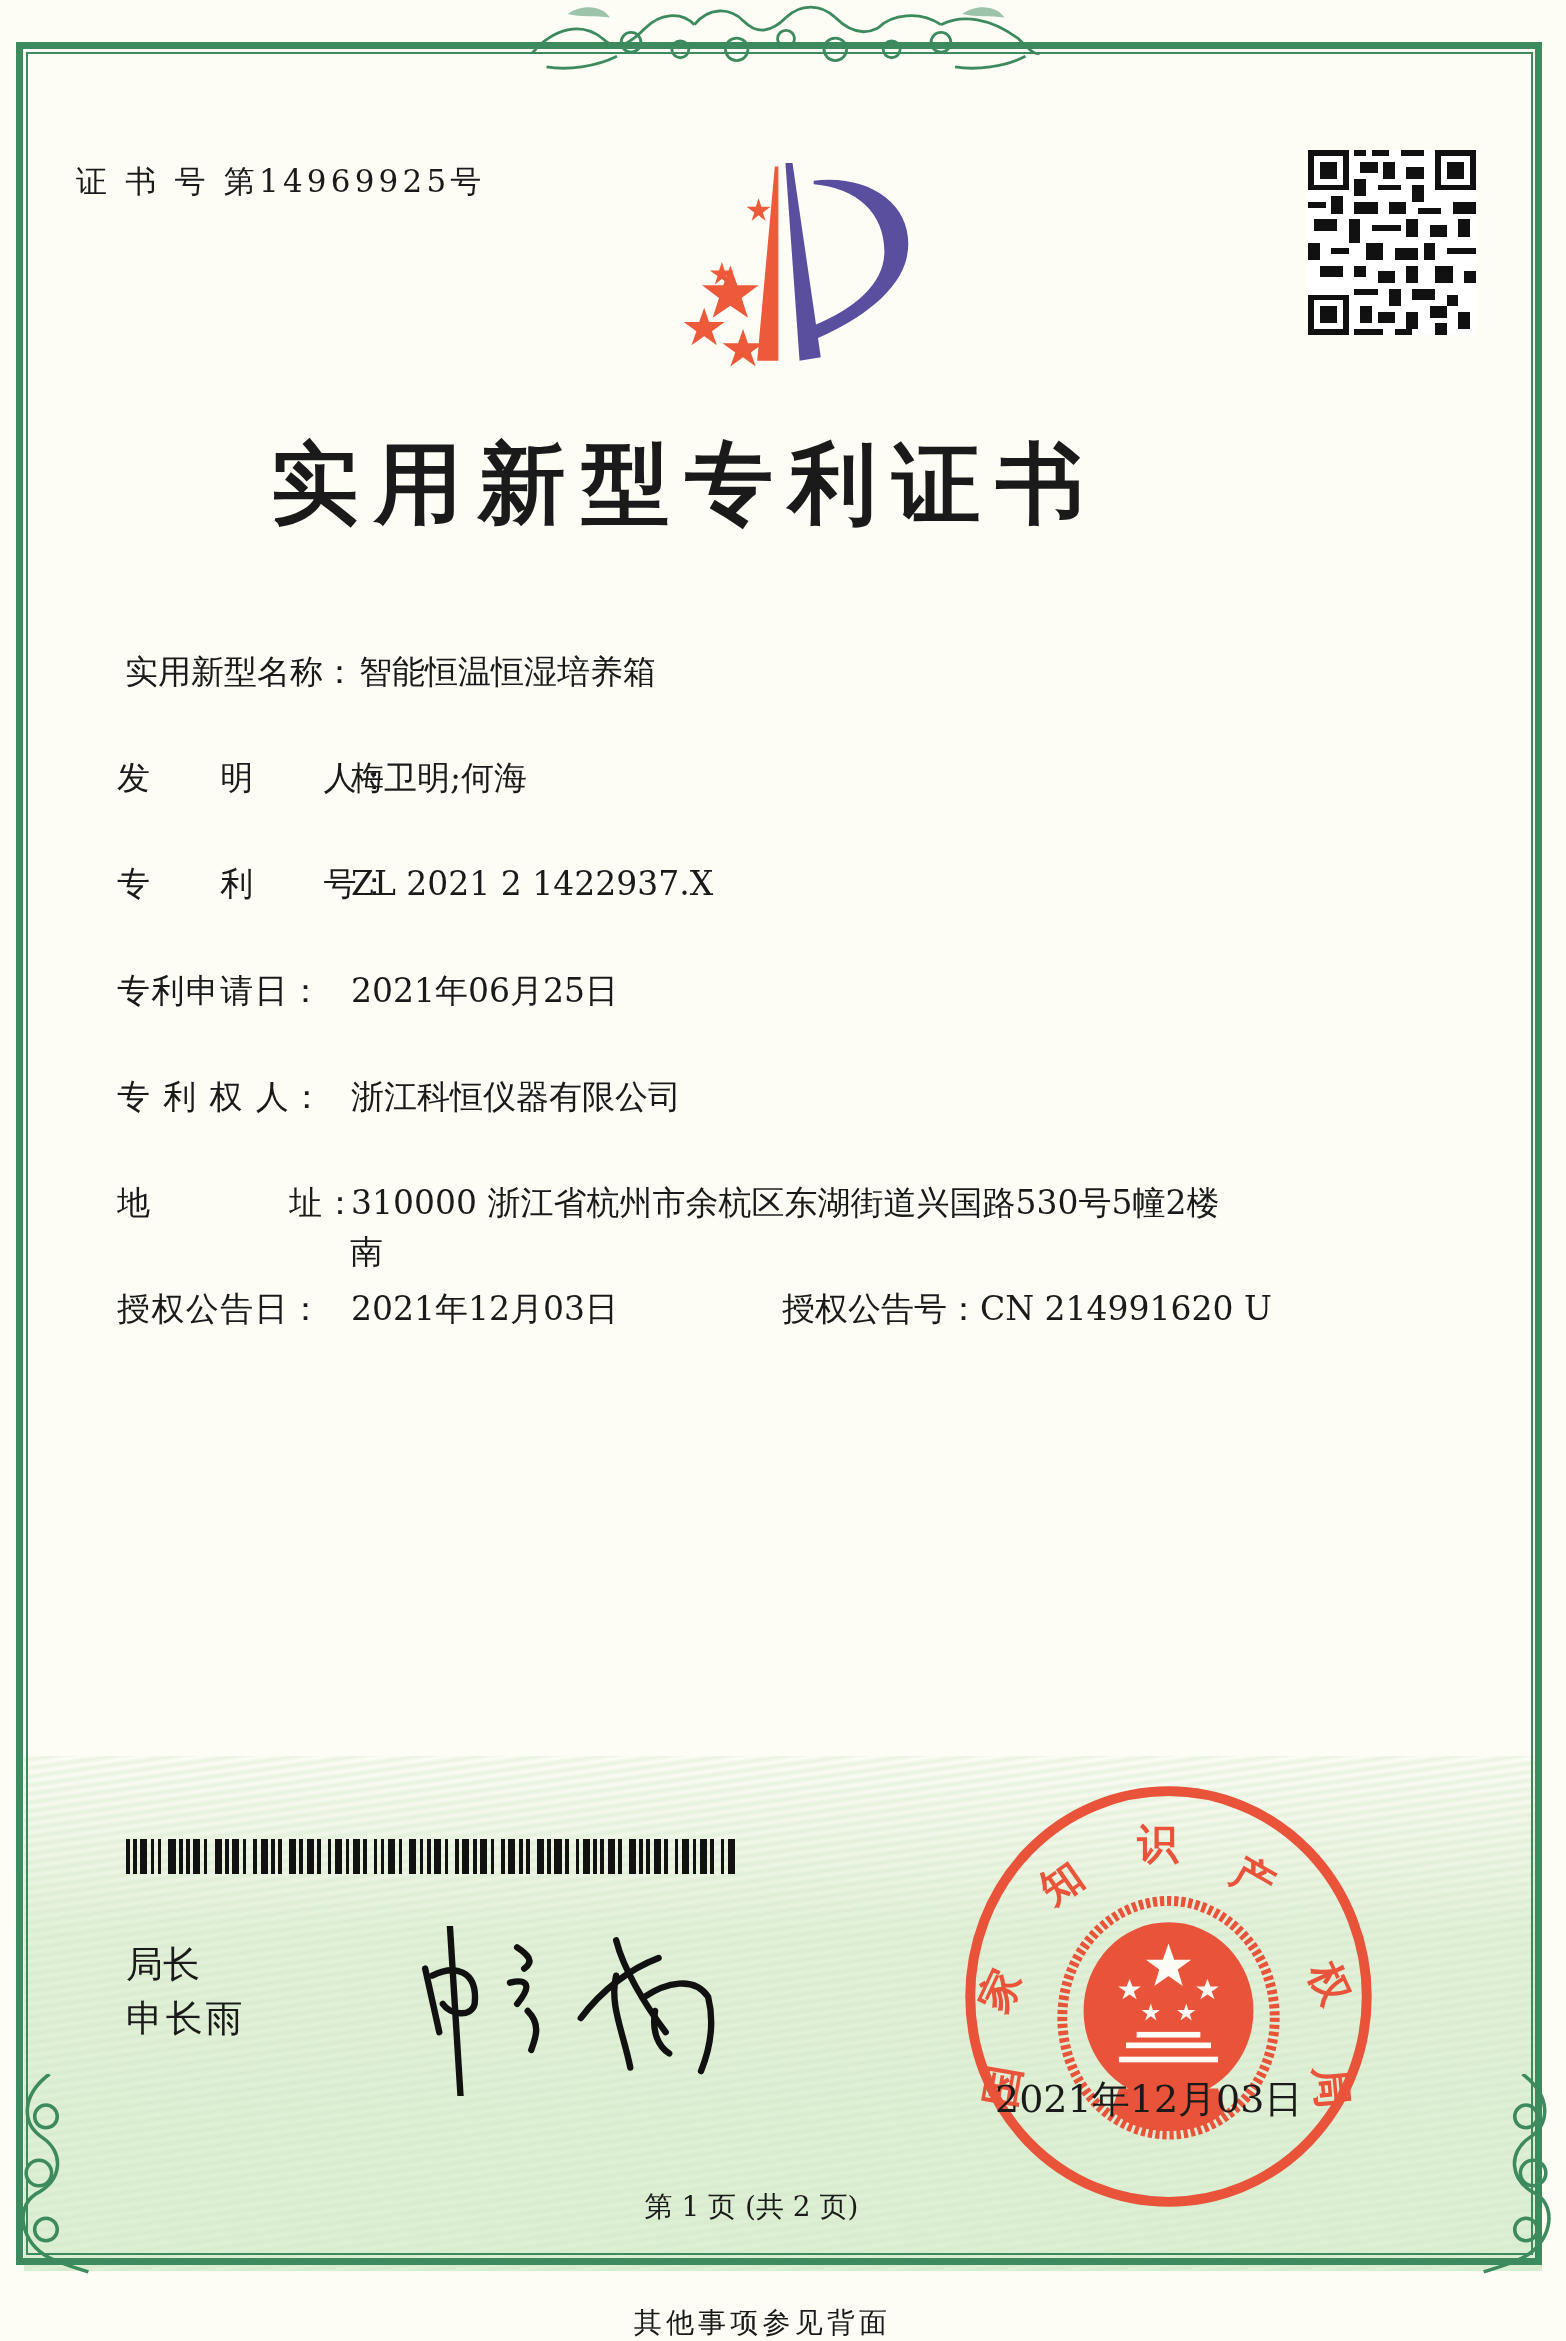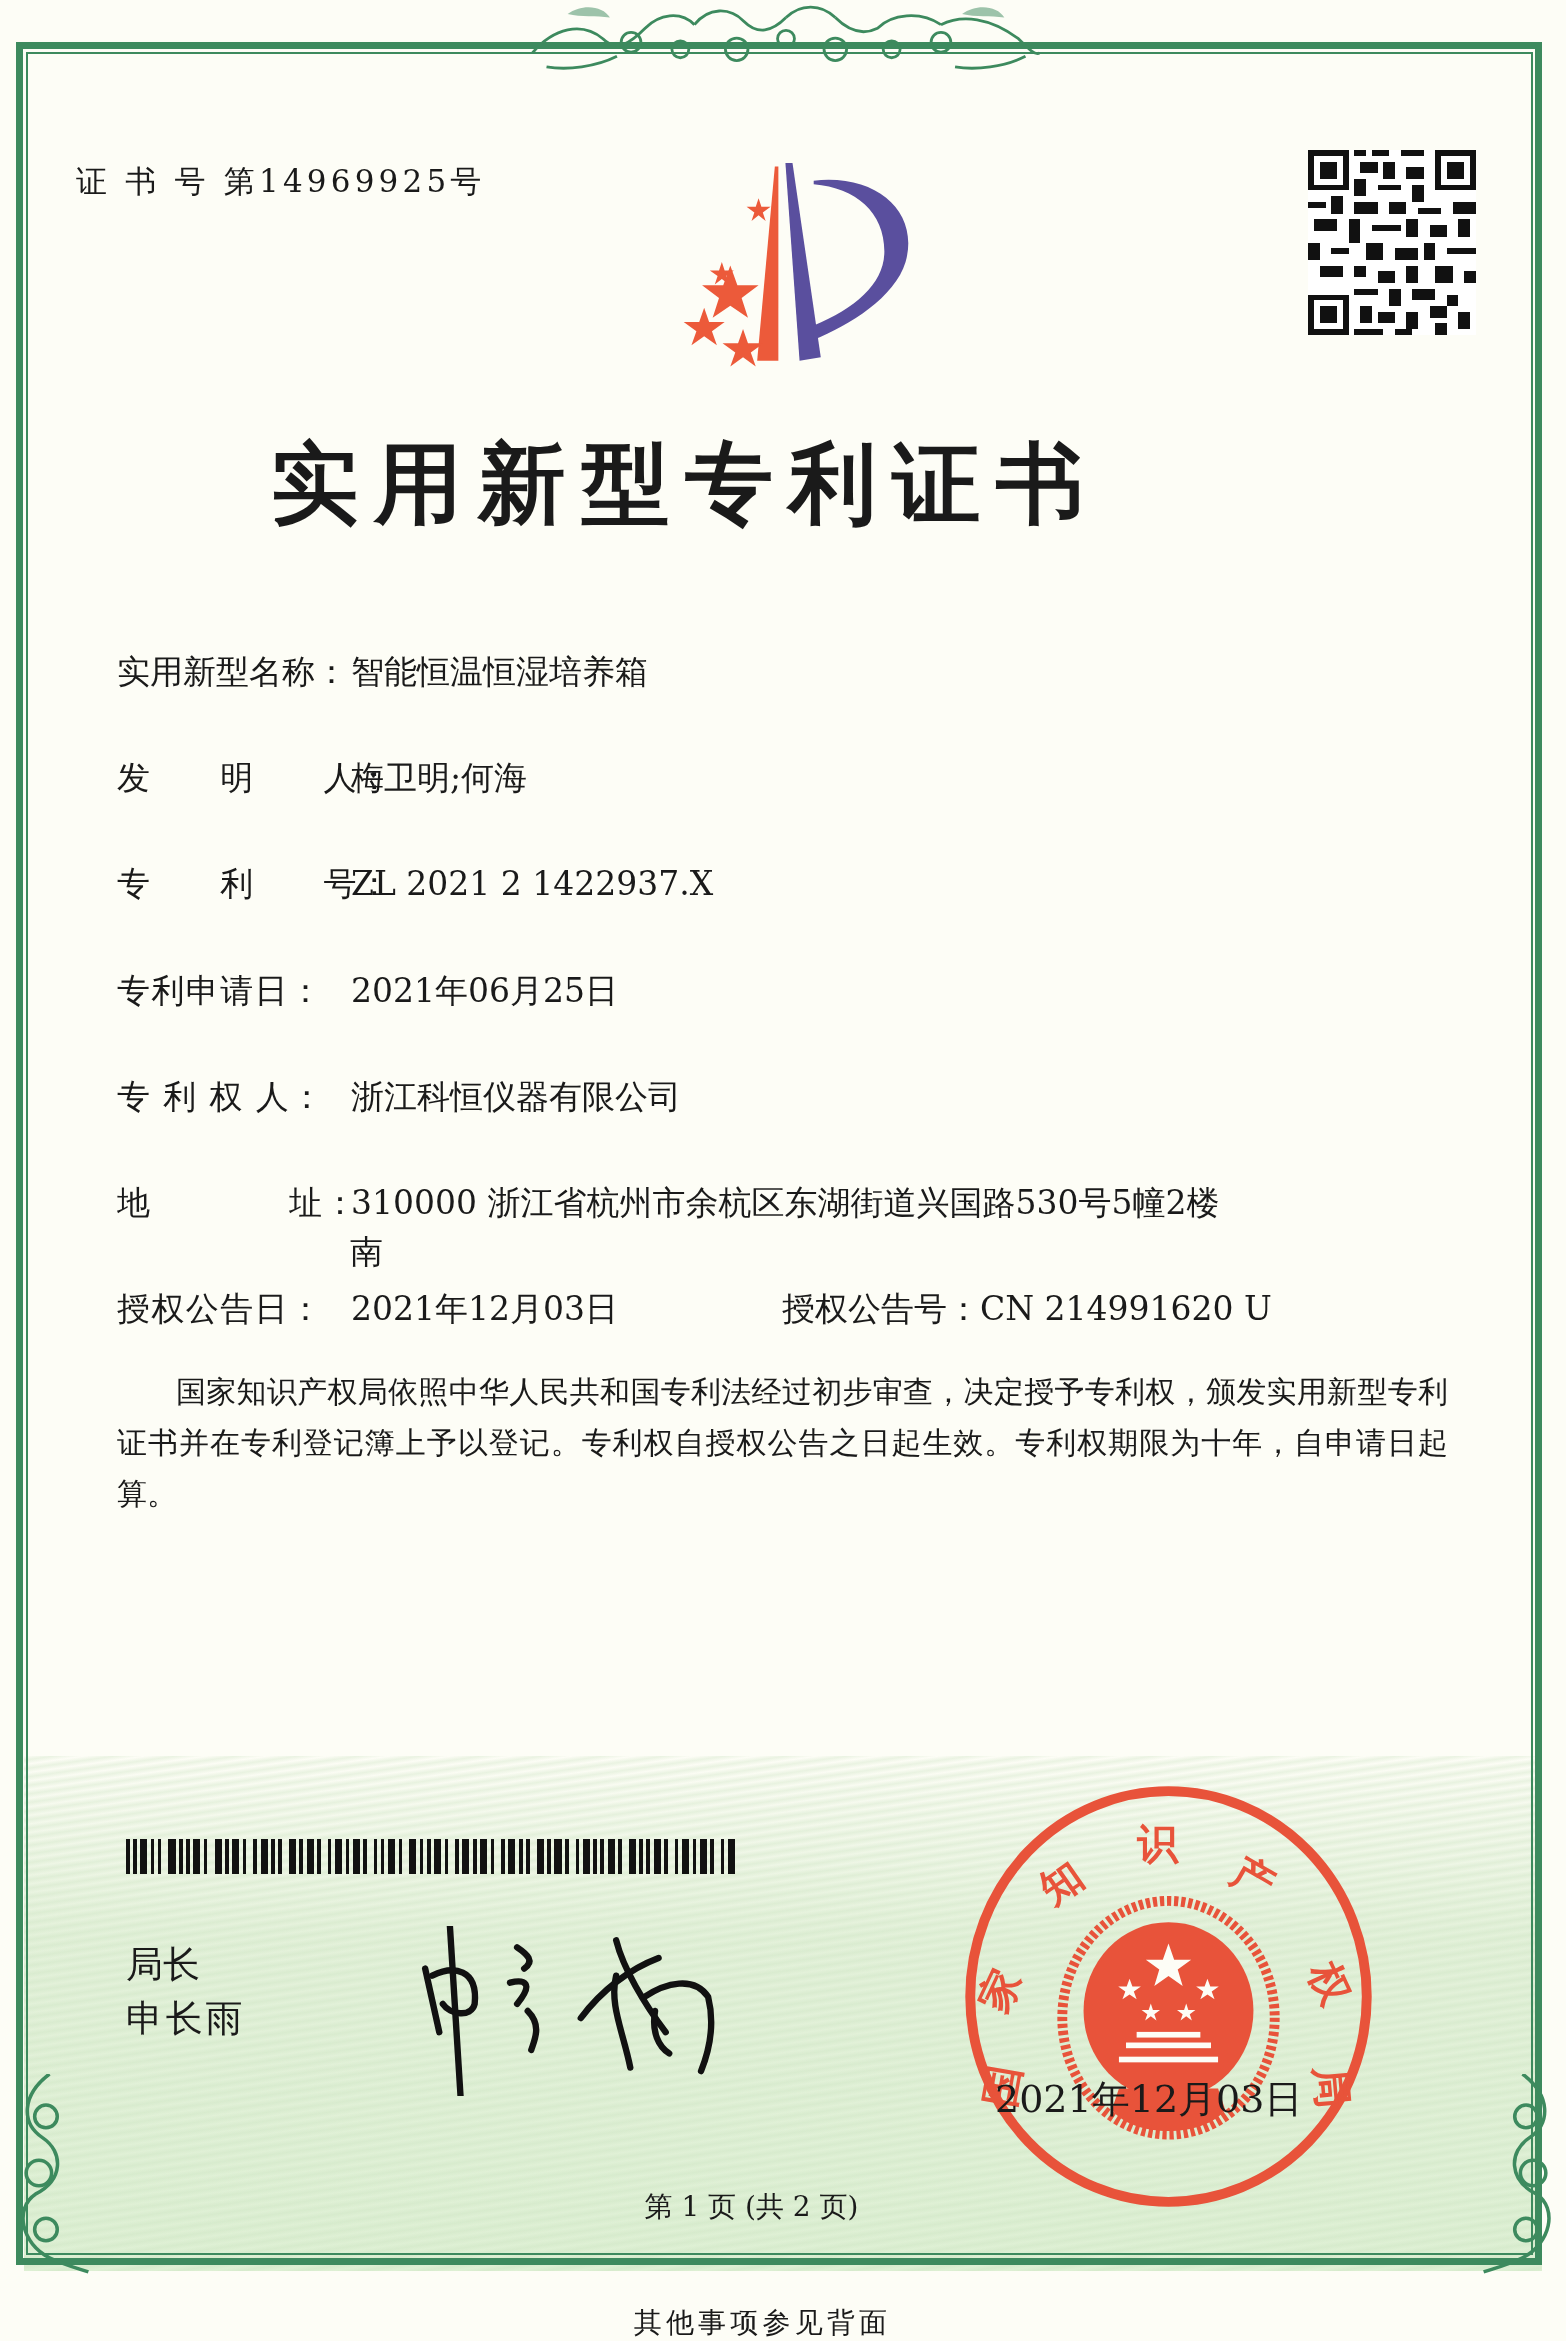--- a/index.html
+++ b/index.html
@@ -19,21 +19,21 @@
   }
   .border-outer { position:absolute; left:15.6px; top:42px; width:1526px; height:2223px; border:7px solid #3d8a5e; box-sizing:border-box; }
   .border-inner { position:absolute; left:25.5px; top:52px; width:1507px; height:2203px; border:2.1px solid #3d8a5e; box-sizing:border-box; }
   .ornament { position:absolute; }
   .cert-no { left:76px; top:161px; font-size:31px; letter-spacing:4.2px; }
   .logo { left:651px; top:163px; width:283px; height:212px; }
   .qr { left:1308px; top:150px; width:168px; height:185px; }
   .title { left:0; width:1370px; top:425px; text-align:center; font-size:88px; letter-spacing:15.6px; font-family:"DejaVu Sans","Liberation Sans",sans-serif; font-weight:bold; padding-left:-28px; }
   .row { position:absolute; left:117px; font-size:33px; white-space:nowrap; font-family:"DejaVu Sans","Liberation Sans",sans-serif; }
   .row .lbl { display:inline-block; width:234px; letter-spacing:1.4px; }
-  .row .lbl-wide { letter-spacing:0; }
+  .row .lbl-wide { letter-spacing:0;margin-left:8px; }
   .row .val { display:inline-block; font-family:"DejaVu Serif","Liberation Serif",serif; }
   .row2 { position:absolute; font-size:33px; white-space:nowrap; font-family:"DejaVu Sans","Liberation Sans",sans-serif; }
   .para { position:absolute; left:117px; width:1331px; font-size:30px; line-height:51px; text-align:justify; font-family:"DejaVu Serif","Liberation Serif",serif; }
   .para p { margin:0; text-indent:59px; }
   .barcode { left:126px; top:1839px; width:609px; height:35px; }
   .director-title { left:126px; top:1940px; font-size:37px; font-family:"DejaVu Sans","Liberation Sans",sans-serif; }
   .director-name { left:126px; top:1994px; font-size:37px; font-family:"DejaVu Sans","Liberation Sans",sans-serif; letter-spacing:2.8px; }
   .signature { left:411px; top:1926px; width:382px; height:170px; }
   .seal { left:949px; top:1784px; width:439px; height:425px; }
   .seal-date { left:995px; top:2074px; font-size:38px; white-space:nowrap; }
@@ -186,21 +186,20 @@
   <span class="val">南</span>
 </div>
 <div class="row" style="top:1287px;">
   <span class="lbl">授权公告日：</span><span class="val">2021年12月03日</span>
 </div>
 <div class="row2" style="top:1287px;left:782px;">
   <span>授权公告号：</span><span style="font-family:'DejaVu Serif','Liberation Serif',serif;">CN 214991620 U</span>
 </div>
 
 <div class="para" style="top:1366px;">
-  <p>国家知识产权局依照中华人民共和国专利法经过初步审查，决定授予专利权，颁发实用新型专利证书并在专利登记簿上予以登记。专利权自授权公告之日起生效。专利权期限为十年，自申请日起算。</p>
 </div>
 
 <svg class="abs barcode" viewBox="0 0 172 10" preserveAspectRatio="none" shape-rendering="crispEdges">
   <g fill="#111">
     <rect x="0" y="0" width="1" height="10"></rect>
       <rect x="2" y="0" width="1" height="10"></rect>
       <rect x="4" y="0" width="2" height="10"></rect>
     <rect x="7" y="0" width="1" height="10"></rect>
       <rect x="9" y="0" width="1" height="10"></rect>
       <rect x="12" y="0" width="2" height="10"></rect>

